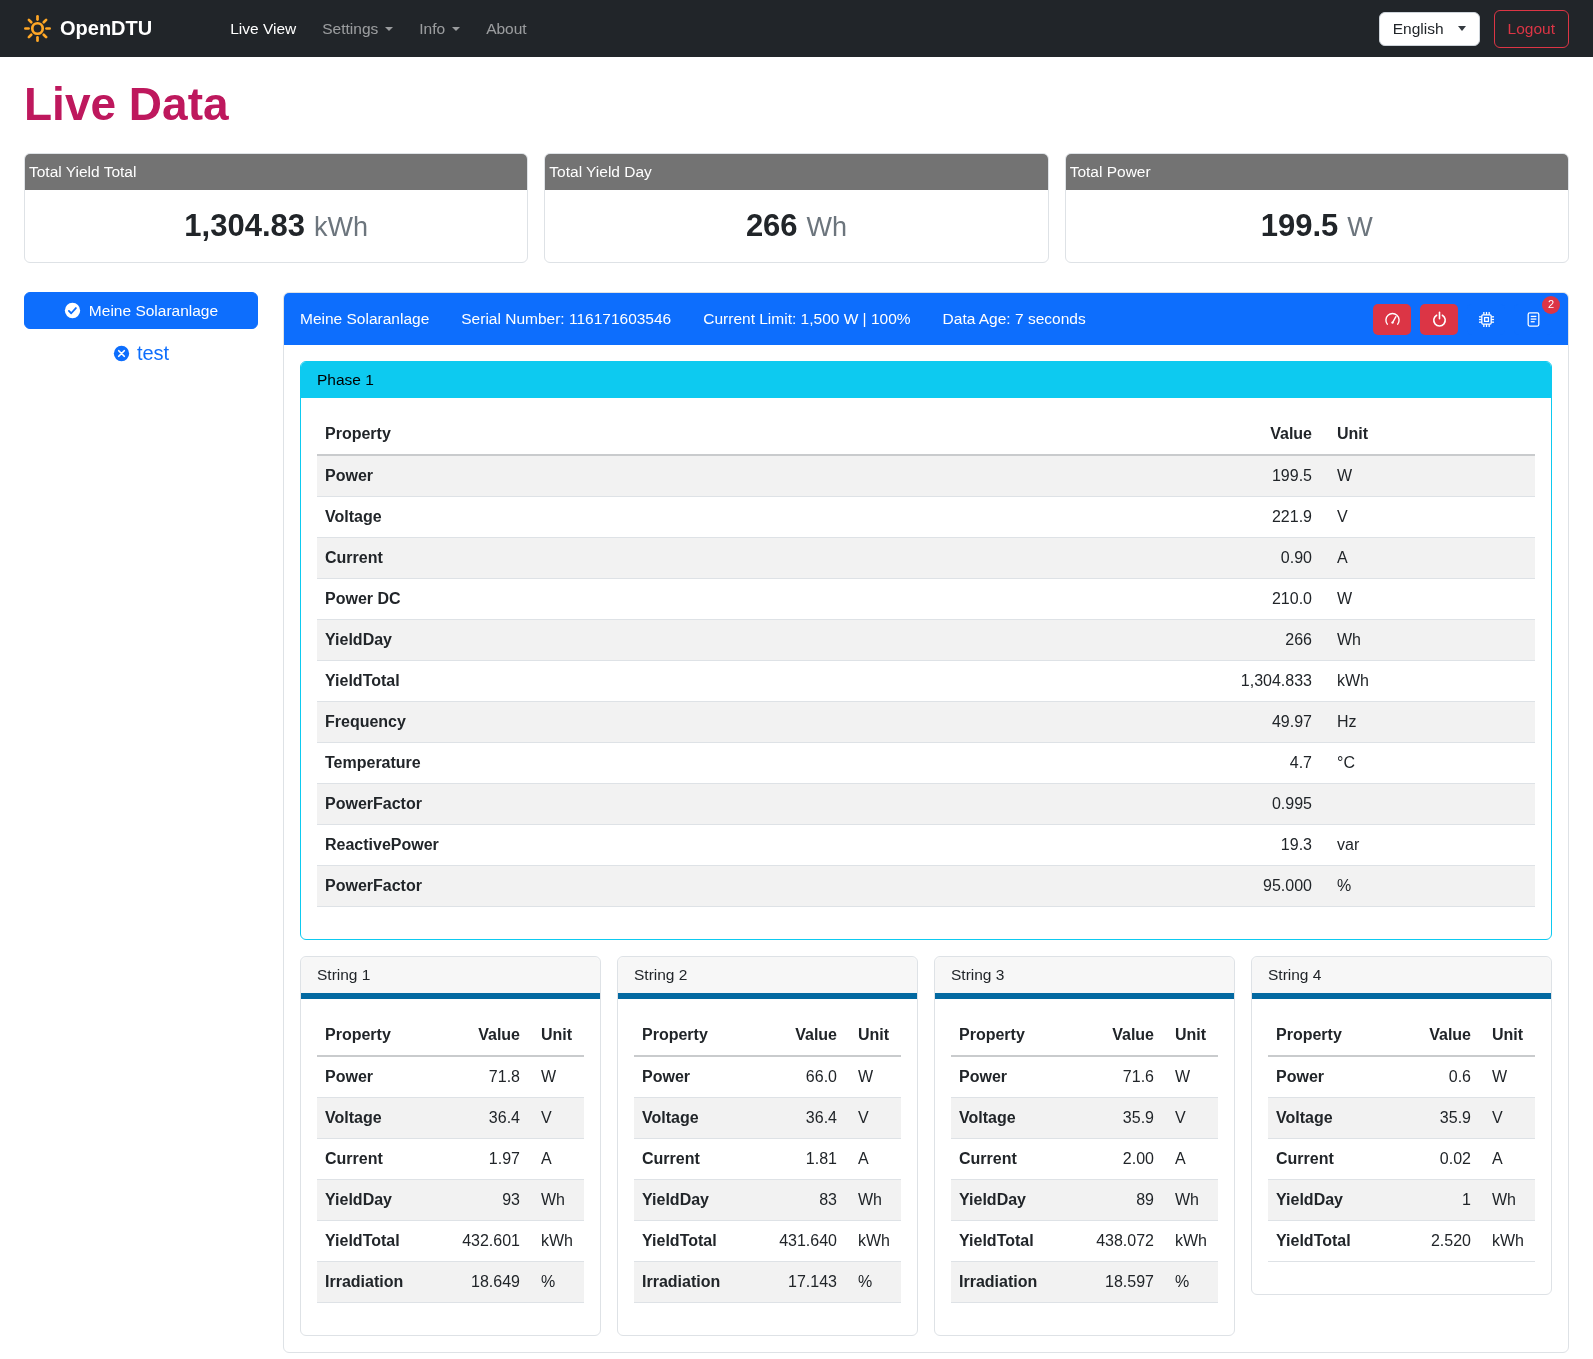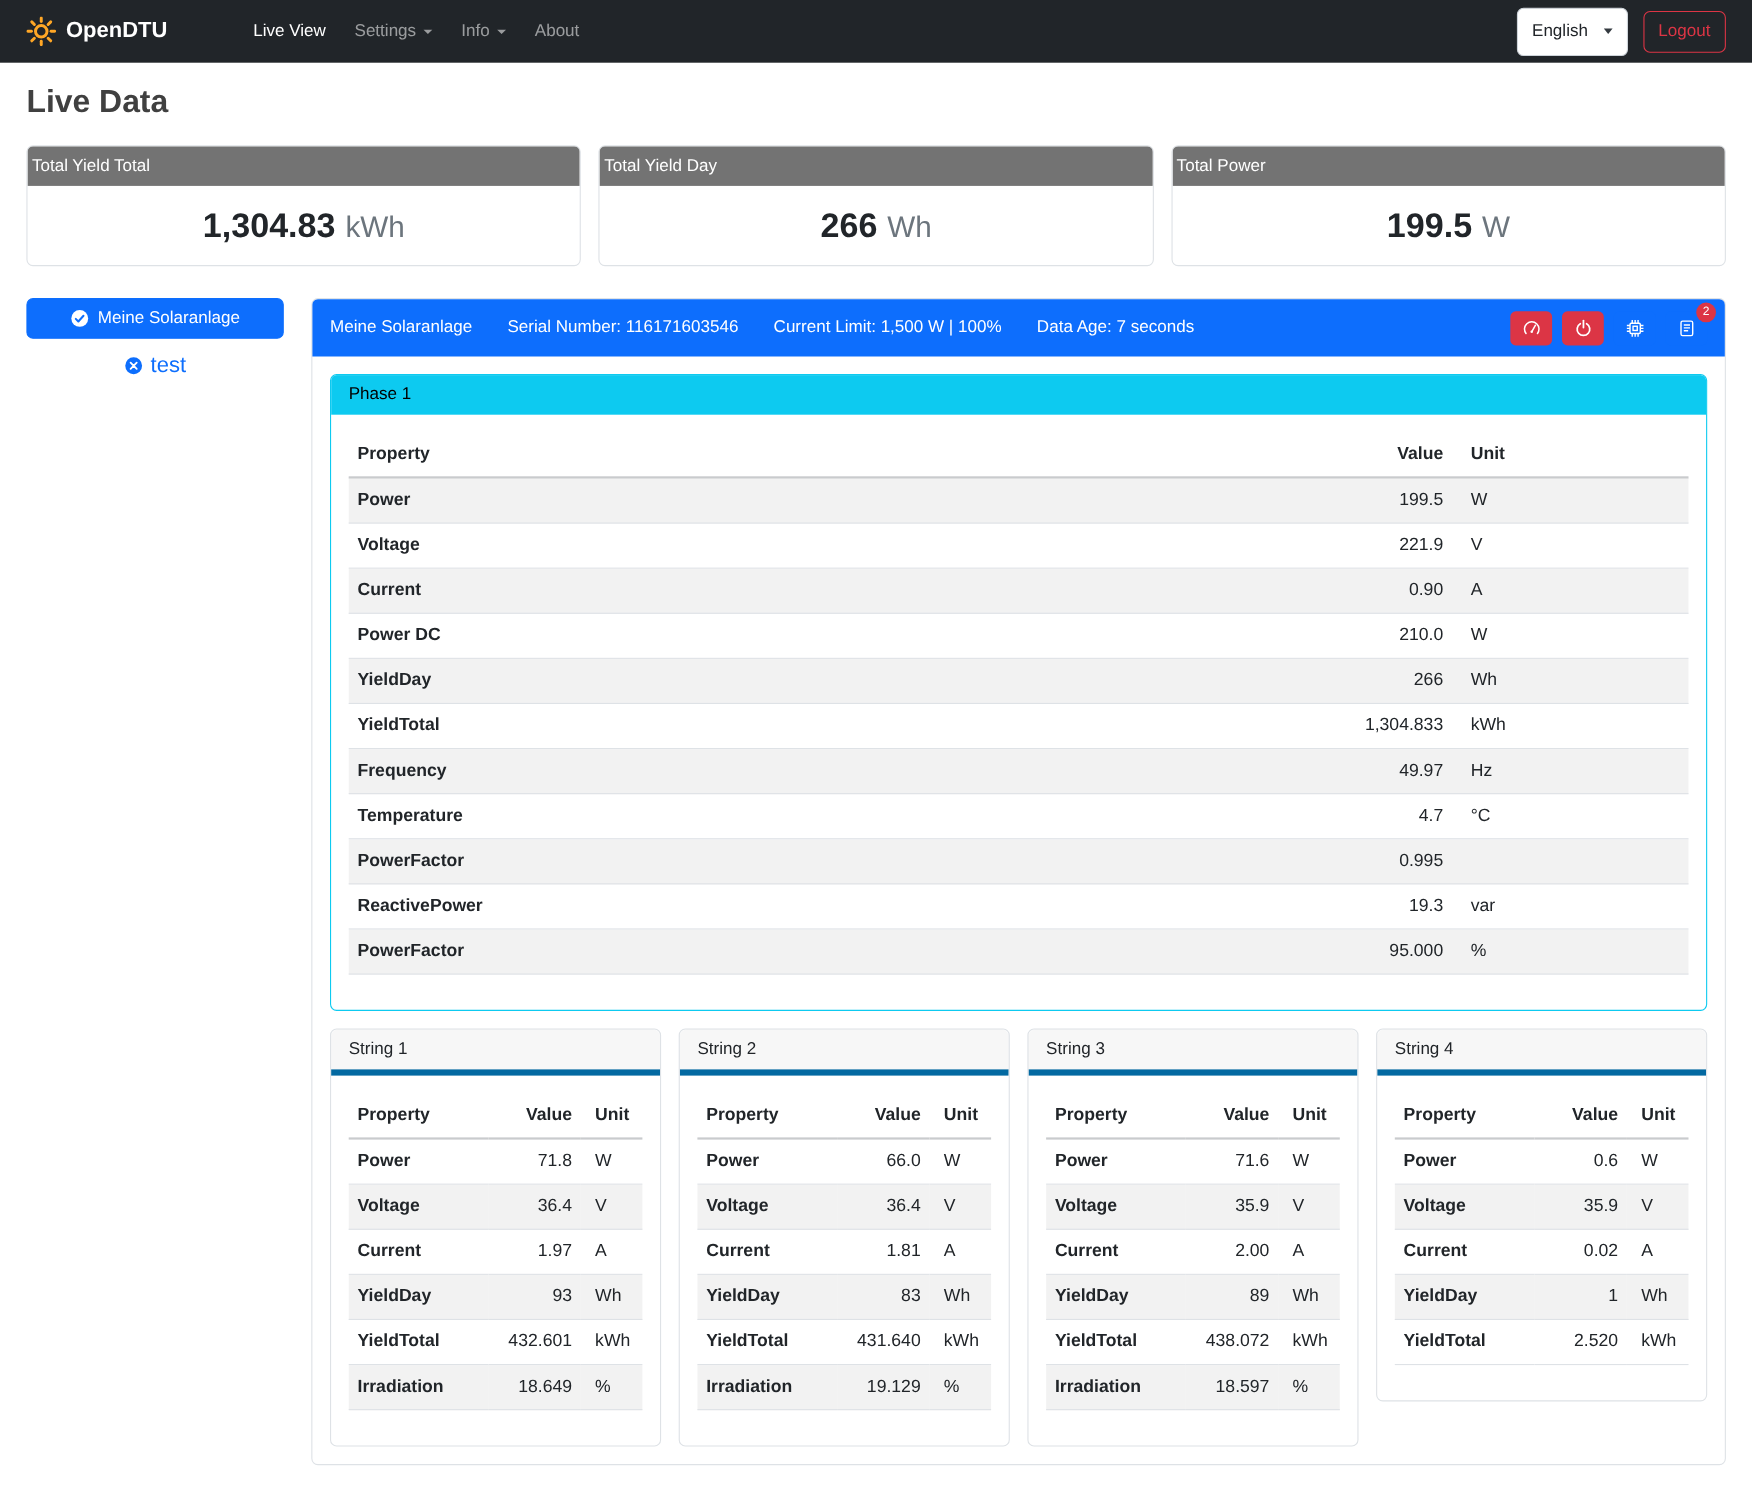--- a/index.html
+++ b/index.html
@@ -31,37 +31,37 @@
   }
   .nav-link.active { color: #ffffff; }
   .caret {
     width: 0; height: 0; display: inline-block;
     border-left: 4px solid transparent; border-right: 4px solid transparent;
     border-top: 4.5px solid currentColor;
   }
   .nav-right { display: flex; align-items: center; gap: 14px; }
   .lang-select {
     background: #fff; border: 1px solid #ced4da; border-radius: 6px;
-    height: 44px; padding: 0 13px;
+    height: 34px; padding: 0 13px;
     display: flex; align-items: center; gap: 14px;
     font-size: 15.5px; color: #212529; cursor: pointer;
   }
   .select-caret {
     width: 0; height: 0;
     border-left: 4px solid transparent; border-right: 4px solid transparent;
     border-top: 5px solid #343a40;
   }
   .logout-btn {
     background: transparent; border: 1px solid #dc3545; color: #dc3545;
     border-radius: 6px; height: 38px; padding: 0 13px;
     font-size: 15.5px; cursor: pointer; font-family: inherit;
   }
   
   .container { padding: 14px 24px 24px; }
-  .page-title { font-size: 29px; font-weight: 700; color: #404040; margin: 6px 0 22px; }
+  .page-title { font-size: 46px; font-weight: 700; color: #be185d; margin: 6px 0 22px; }
   
   .summary-row { display: flex; gap: 16px; margin-bottom: 29px; }
   .summary-card {
     flex: 1; border: 1px solid #dee2e6; border-radius: 6px;
     background: #fff; overflow: hidden;
   }
   .summary-card-header { background: #737373; color: #fff; font-size: 15.5px; padding: 9px 4px; }
   .summary-card-body { padding: 18px 16px; text-align: center; }
   .summary-value { font-size: 31px; font-weight: 700; color: #212529; }
   .summary-unit { font-size: 27px; font-weight: 400; color: #6c757d; margin-left: 9px; }
@@ -432,21 +432,21 @@
                       <td class="col-val">83</td>
                       <td class="col-unit">Wh</td>
                     </tr>
                     <tr>
                       <th class="col-prop">YieldTotal</th>
                       <td class="col-val">431.640</td>
                       <td class="col-unit">kWh</td>
                     </tr>
                     <tr class="striped">
                       <th class="col-prop">Irradiation</th>
-                      <td class="col-val">19.129</td>
+                      <td class="col-val">17.143</td>
                       <td class="col-unit">%</td>
                     </tr>
                   </tbody>
                 </table>
               </div>
             </div>
             <div class="string-card">
               <div class="string-header">String 3</div>
               <div class="string-body">
                 <table class="data-table string-table">

